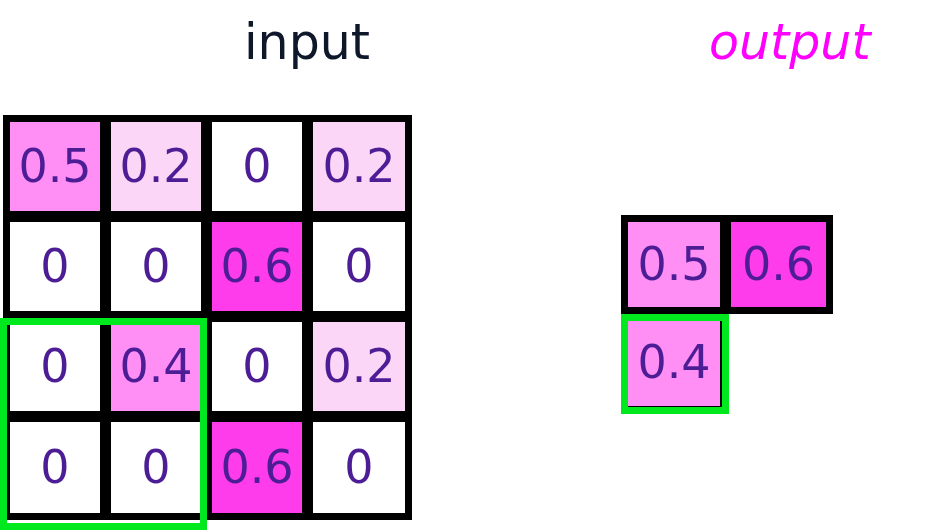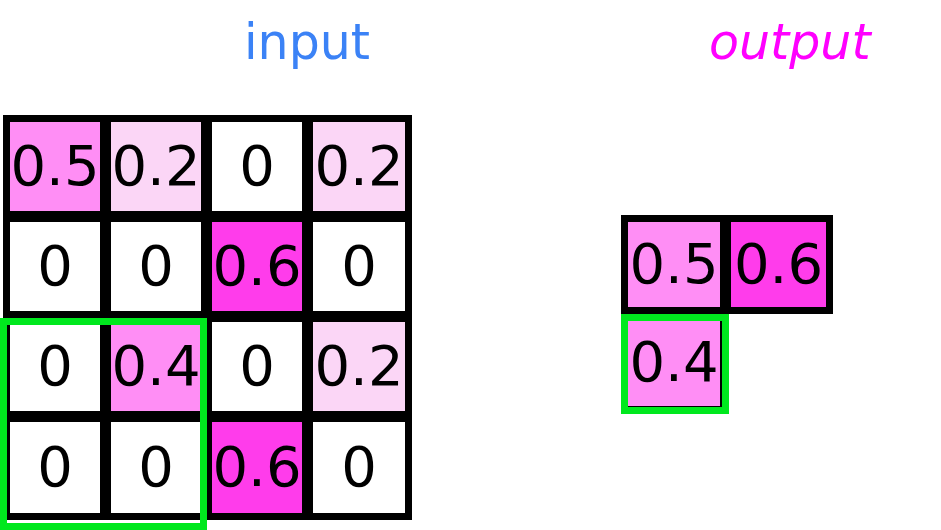--- a/index.html
+++ b/index.html
@@ -37,23 +37,23 @@
 
   .cell {
     position: absolute;
     box-sizing: border-box;
     background: #ffffff;
     display: flex;
     align-items: center;
     justify-content: center;
   }
   .cell .val {
-    font-size: 56px;
+    font-size: 46px;
     line-height: 1;
-    color: #000000;
+    color: #4c1d95;
     user-select: none;
     white-space: nowrap;
     transform: translateY(-1px);
   }
 
   
   .sel-box {
     position: absolute;
     border: 7px solid #00e81e;
     box-sizing: border-box;
@@ -79,21 +79,21 @@
     position: absolute;
     left: 621px;
     top: 314px;
     width: 106px;
     height: 99px;
   }
 </style>
 </head>
 <body>
 
-<div class="title" id="title-input" style="color: #3b82f6;">input</div>
+<div class="title" id="title-input" style="color: #0f172a;">input</div>
 
 <div class="title" id="title-output" style="color: rgb(255, 0, 255);">output</div>
 
 <div class="grid" id="input-grid" style="background: rgb(0, 0, 0);">
 
   <div class="cell" style="left: 7px; top: 7px; width: 90px; height: 89px; background: rgb(255, 142, 245);">
     <span class="val">0.5</span>
   </div>
   <div class="cell" style="left: 108px; top: 7px; width: 90px; height: 89px; background: rgb(251, 214, 246);">
     <span class="val">0.2</span>

